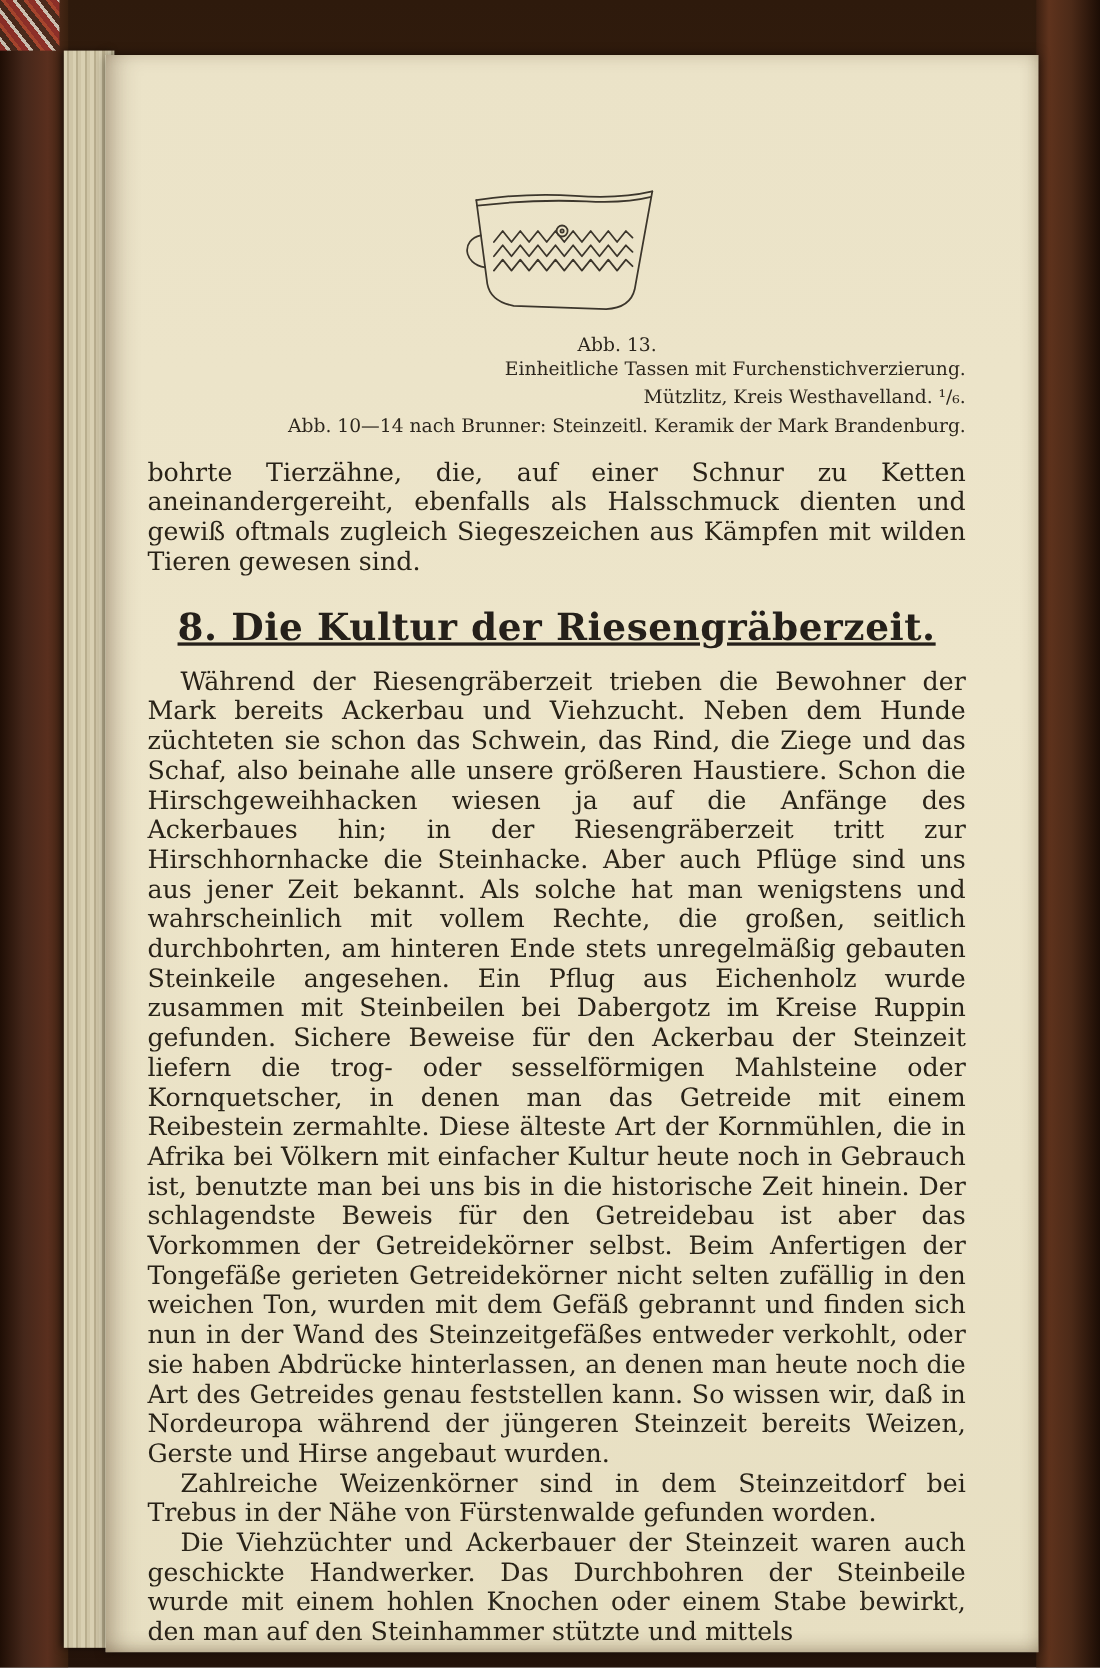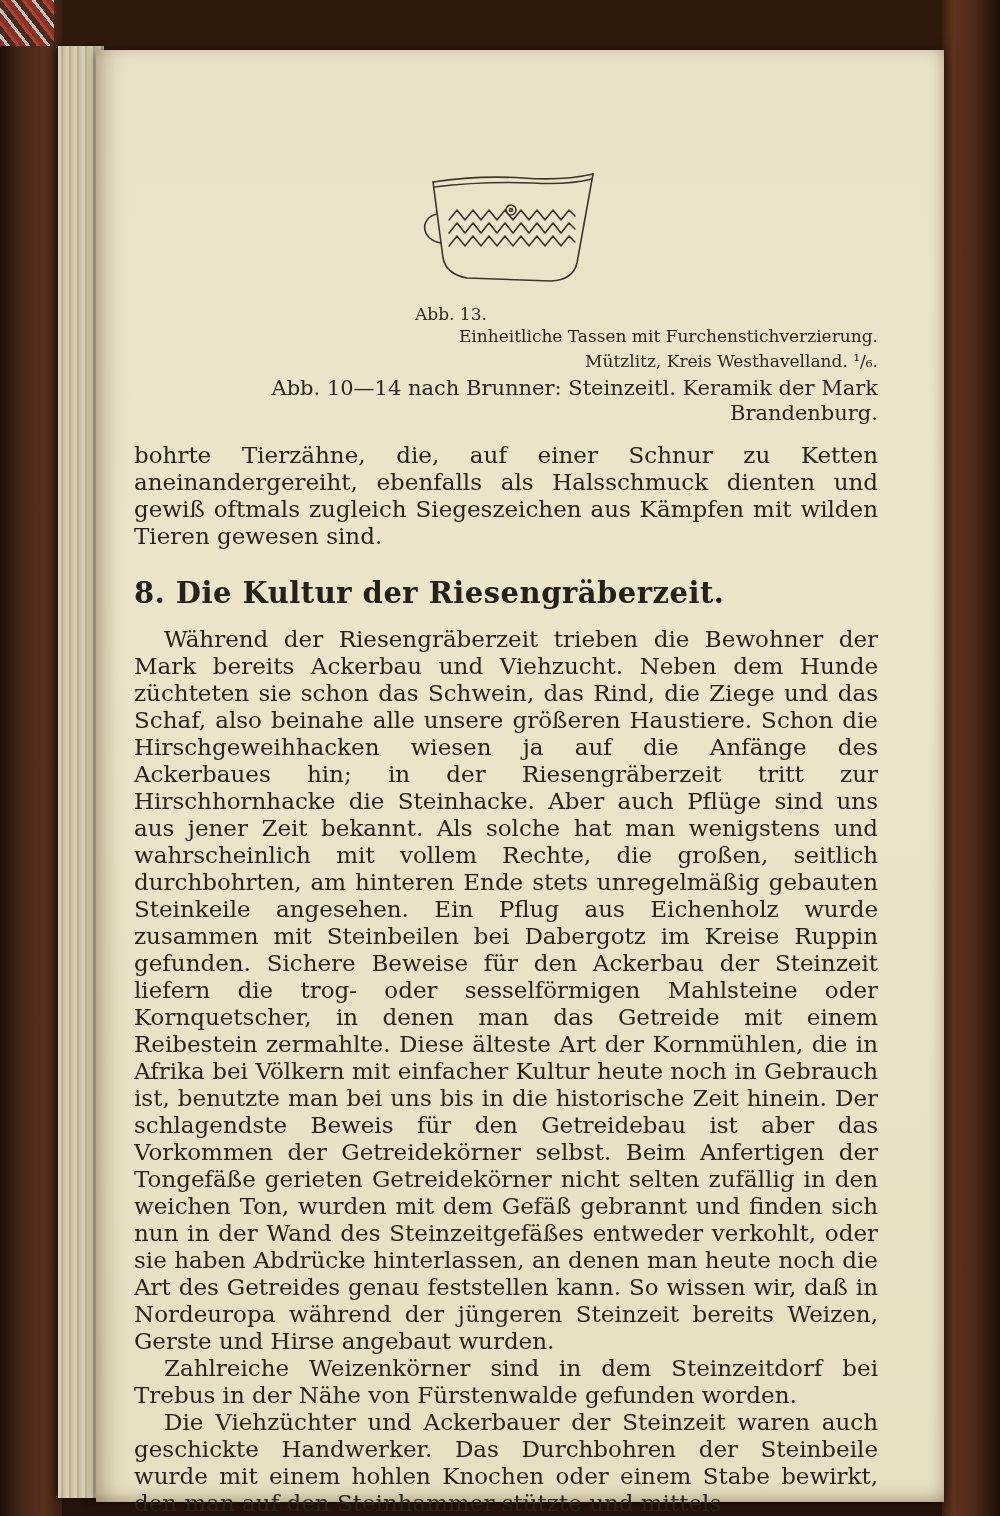--- a/index.html
+++ b/index.html
@@ -29,33 +29,33 @@
     position:absolute; left:96px; top:50px; width:848px; height:1452px;
     background: linear-gradient(180deg,#ebe3c8 0%, #ede5ca 40%, #e7dfc2 100%);
     box-shadow: inset 16px 0 24px -10px rgba(70,45,20,.38),
                 inset -8px 0 16px -8px rgba(70,45,20,.30),
                 inset 0 -10px 18px -10px rgba(70,45,20,.30),
                 0 0 10px rgba(0,0,0,.55);
   }
   .content { padding:112px 66px 0 38px; color:#292318; }
 
   .figures { display:flex; justify-content:center; align-items:flex-end; gap:118px; }
-  .fig { margin:0; text-align:left; }
+  .fig { margin:0; text-align:right; }
   .fig figcaption { font-size:17px; margin-top:10px; color:#2c261d; }
   .fig svg { display:block; margin:0 auto; }
 
   .caption { text-align:right; font-size:17px; line-height:25px; color:#2c261d; }
-  .caption-source { font-size:21px; margin-top:2px; }
+  .caption-source { font-size:17px; margin-top:2px; }
 
   .body-text { font-size:23px; line-height:27px; text-align:justify; margin:0; }
   .no-indent { margin-top:16px; text-indent:0; }
   .indent { text-indent:30px; margin:0; }
   .heading {
-    text-align:left; font-size:29px; font-weight:bold; letter-spacing:.5px;
-    margin:26px 0 16px; color:#25201a;
+    text-align:center; font-size:34px; font-weight:bold; letter-spacing:.5px;
+    margin:26px 0 16px; color:#25201a;text-decoration:underline;
   }
   .page-number { text-align:right; font-size:20px; margin-top:18px; padding-right:4px; }
   .ink { stroke:#3c362c; fill:none; stroke-width:1.6; stroke-linecap:round; stroke-linejoin:round; }
 </style>
 </head>
 <body>
 
 <div class="book">
   <div class="cover-left"></div>
   <div class="cover-right"></div>

